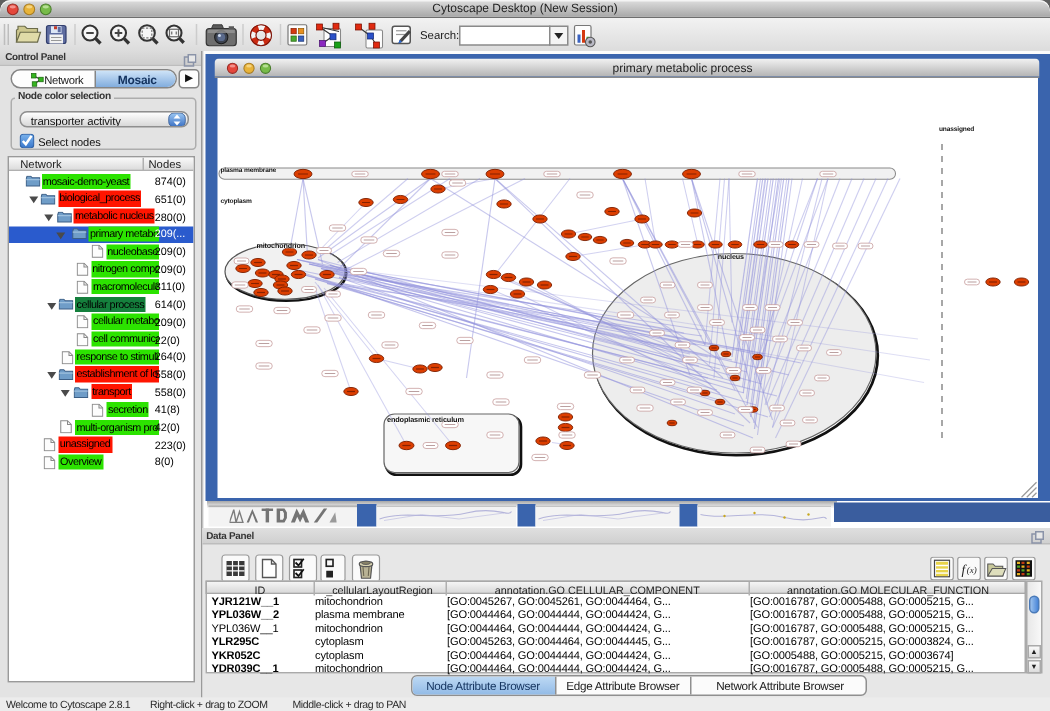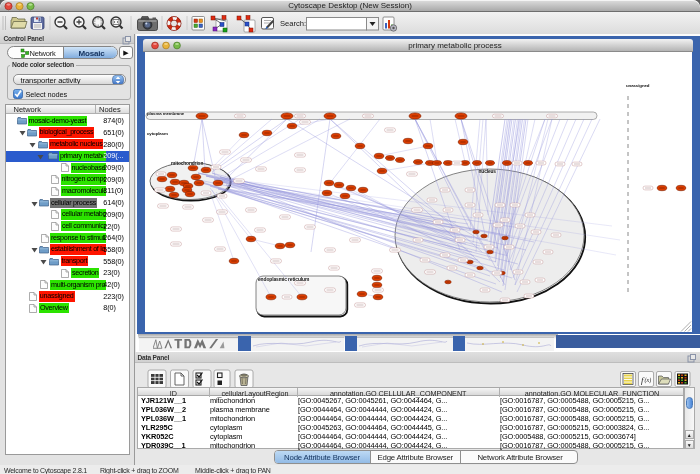--- a/index.html
+++ b/index.html
@@ -248,21 +248,21 @@
           <span style="position:absolute;left:97.2px;top:0.8px;color:#000;font-size:7.2px;line-height:10.2px">311(0)</span>
         </div>
         <div style="position:absolute;left:0;top:92.9px;width:123px;height:11px;">
           <svg width="7" height="6" viewBox="0 0 7 6" style="position:absolute;left:25px;top:3.2px">
             <path d="M0.5 1 L6.5 1 L3.5 5.5 Z" fill="#4a4a4a"></path>
           </svg>
           <svg width="10" height="8" viewBox="0 0 10 8" style="position:absolute;left:32.5px;top:1.8px">
             <path d="M0.5 2 L0.5 7 L9.5 7 L9.5 1.5 L4.5 1.5 L3.5 0.5 L1 0.5 Z" fill="#6f9dc8" stroke="#3c5f86" stroke-width="0.7"></path>
             <path d="M0.5 2.8 L9.5 2.8" stroke="#9dc0dd" stroke-width="0.8"></path>
           </svg>
-          <span style="position:absolute;left:44px;top:0.3px;background:#737373;color:#000;font-size:7.2px;line-height:10.2px;letter-spacing:-0.3px;padding:0 1px;white-space:nowrap;max-width:55.5px;overflow:hidden;display:inline-block">cellular process</span>
+          <span style="position:absolute;left:44px;top:0.3px;background:#15803d;color:#000;font-size:7.2px;line-height:10.2px;letter-spacing:-0.3px;padding:0 1px;white-space:nowrap;max-width:55.5px;overflow:hidden;display:inline-block">cellular process</span>
           <span style="position:absolute;left:97.2px;top:0.8px;color:#000;font-size:7.2px;line-height:10.2px">614(0)</span>
         </div>
         <div style="position:absolute;left:0;top:104.6px;width:123px;height:11px;">
           <svg width="8" height="9" viewBox="0 0 8 9" style="position:absolute;left:44.5px;top:1.2px">
             <path d="M0.5 0.5 L5 0.5 L7.5 3 L7.5 8.5 L0.5 8.5 Z" fill="#fdfdfd" stroke="#8a8a8a" stroke-width="0.7"></path>
             <path d="M5 0.5 L5 3 L7.5 3" fill="none" stroke="#8a8a8a" stroke-width="0.7"></path>
           </svg>
           <span style="position:absolute;left:55px;top:0.3px;background:#2ce300;color:#000;font-size:7.2px;line-height:10.2px;letter-spacing:-0.3px;padding:0 1px;white-space:nowrap;max-width:44.5px;overflow:hidden;display:inline-block">cellular metabo</span>
           <span style="position:absolute;left:97.2px;top:0.8px;color:#000;font-size:7.2px;line-height:10.2px">209(0)</span>
         </div>
@@ -303,21 +303,21 @@
           </svg>
           <span style="position:absolute;left:54.5px;top:0.3px;background:#ff1500;color:#000;font-size:7.2px;line-height:10.2px;letter-spacing:-0.3px;padding:0 1px;white-space:nowrap;max-width:45.0px;overflow:hidden;display:inline-block">transport</span>
           <span style="position:absolute;left:97.2px;top:0.8px;color:#000;font-size:7.2px;line-height:10.2px">558(0)</span>
         </div>
         <div style="position:absolute;left:0;top:163.1px;width:123px;height:11px;">
           <svg width="8" height="9" viewBox="0 0 8 9" style="position:absolute;left:55px;top:1.2px">
             <path d="M0.5 0.5 L5 0.5 L7.5 3 L7.5 8.5 L0.5 8.5 Z" fill="#fdfdfd" stroke="#8a8a8a" stroke-width="0.7"></path>
             <path d="M5 0.5 L5 3 L7.5 3" fill="none" stroke="#8a8a8a" stroke-width="0.7"></path>
           </svg>
           <span style="position:absolute;left:65px;top:0.3px;background:#2ce300;color:#000;font-size:7.2px;line-height:10.2px;letter-spacing:-0.3px;padding:0 1px;white-space:nowrap;max-width:34.5px;overflow:hidden;display:inline-block">secretion</span>
-          <span style="position:absolute;left:97.2px;top:0.8px;color:#000;font-size:7.2px;line-height:10.2px">23(0)</span>
+          <span style="position:absolute;left:97.2px;top:0.8px;color:#000;font-size:7.2px;line-height:10.2px">41(8)</span>
         </div>
         <div style="position:absolute;left:0;top:174.8px;width:123px;height:11px;">
           <svg width="8" height="9" viewBox="0 0 8 9" style="position:absolute;left:34px;top:1.2px">
             <path d="M0.5 0.5 L5 0.5 L7.5 3 L7.5 8.5 L0.5 8.5 Z" fill="#fdfdfd" stroke="#8a8a8a" stroke-width="0.7"></path>
             <path d="M5 0.5 L5 3 L7.5 3" fill="none" stroke="#8a8a8a" stroke-width="0.7"></path>
           </svg>
           <span style="position:absolute;left:44px;top:0.3px;background:#2ce300;color:#000;font-size:7.2px;line-height:10.2px;letter-spacing:-0.3px;padding:0 1px;white-space:nowrap;max-width:55.5px;overflow:hidden;display:inline-block">multi-organism pro</span>
           <span style="position:absolute;left:97.2px;top:0.8px;color:#000;font-size:7.2px;line-height:10.2px">42(0)</span>
         </div>
         <div style="position:absolute;left:0;top:186.5px;width:123px;height:11px;">
@@ -928,21 +928,21 @@
       <span style="position:absolute;left:161px">[GO:0045267, GO:0045261, GO:0044464, G...</span>
       <span style="position:absolute;left:363px">[GO:0016787, GO:0005488, GO:0005215, G...</span>
     </div>
     <div style="position:absolute;left:137px;top:406.35px;width:555px;height:8.95px;font-size:7.4px;letter-spacing:-0.1px;line-height:8.9px;color:#000;white-space:nowrap">
       <span style="position:absolute;left:4px;font-weight:bold">YPL036W__2</span>
       <span style="position:absolute;left:73px">plasma membrane</span>
       <span style="position:absolute;left:161px">[GO:0044464, GO:0044444, GO:0044424, G...</span>
       <span style="position:absolute;left:363px">[GO:0016787, GO:0005488, GO:0005215, G...</span>
     </div>
     <div style="position:absolute;left:137px;top:415.30px;width:555px;height:8.95px;font-size:7.4px;letter-spacing:-0.1px;line-height:8.9px;color:#000;white-space:nowrap">
-      <span style="position:absolute;left:4px;font-weight:bold">YPL036W__1</span>
+      <span style="position:absolute;left:4px;font-weight:normal">YPL036W__1</span>
       <span style="position:absolute;left:73px">mitochondrion</span>
       <span style="position:absolute;left:161px">[GO:0044464, GO:0044444, GO:0044424, G...</span>
       <span style="position:absolute;left:363px">[GO:0016787, GO:0005488, GO:0005215, G...</span>
     </div>
     <div style="position:absolute;left:137px;top:424.25px;width:555px;height:8.95px;font-size:7.4px;letter-spacing:-0.1px;line-height:8.9px;color:#000;white-space:nowrap">
       <span style="position:absolute;left:4px;font-weight:bold">YLR295C</span>
       <span style="position:absolute;left:73px">cytoplasm</span>
       <span style="position:absolute;left:161px">[GO:0045263, GO:0044464, GO:0044445, G...</span>
       <span style="position:absolute;left:363px">[GO:0016787, GO:0005215, GO:0003824, G...</span>
     </div>

